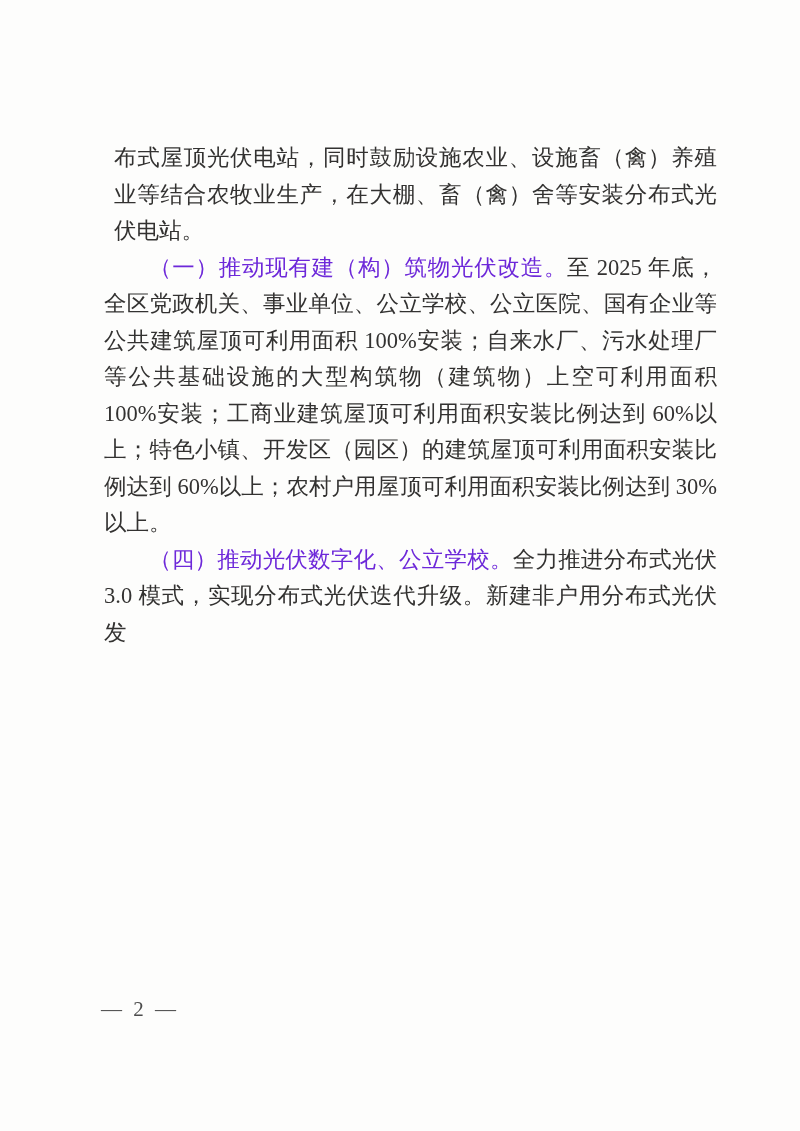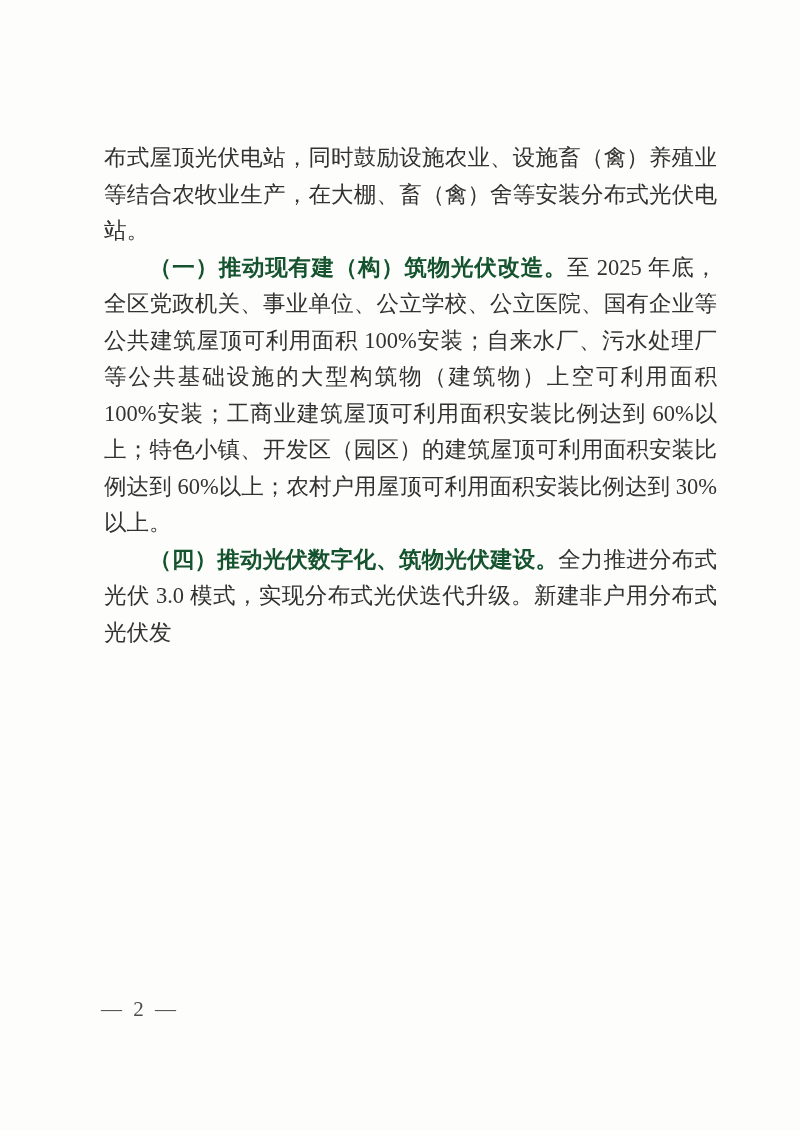--- a/index.html
+++ b/index.html
@@ -26,24 +26,25 @@
     text-align: justify;
     text-justify: inter-ideograph;
   }
   .doc-body p {
     margin: 0;
     padding: 0;
     text-indent: 2em;
   }
   .doc-body p.continuation {
     text-indent: 0;
+    margin-left: 10px;
   }
   .clause-heading {
-    font-weight: bold;
-    color: #14532d;
+    font-weight: normal;
+    color: #6d28d9;
   }
   .page-number {
     position: absolute;
     left: 101px;
     top: 997px;
     font-size: 21px;
     line-height: 24px;
     color: #4c4c4c;
     letter-spacing: 3px;
     font-family: "Liberation Serif", "DejaVu Serif", serif;
@@ -55,19 +56,19 @@
 <div class="page">
 
   <div class="doc-body">
 
     <p class="continuation"><span class="clause-heading"></span><span>布式屋顶光伏电站，同时鼓励设施农业、设施畜（禽）养殖业等结合农牧业生产，在大棚、畜（禽）舍等安装分布式光伏电站。</span></p>
 
     <p><span class="clause-heading">（一）推动现有建（构）筑物光伏改造。</span><span>至 2025 年底，全区党政机关、事业单位、公立学校、公立医院、国有企业等公共建筑屋顶可利用面积 100%安装；自来水厂、污水处理厂等公共基础设施的大型构筑物（建筑物）上空可利用面积 100%安装；工商业建筑屋顶可利用面积安装比例达到 60%以上；特色小镇、开发区（园区）的建筑屋顶可利用面积安装比例达到 60%以上；农村户用屋顶可利用面积安装比例达到 30%以上。</span></p>
 
 
 
-    <p><span class="clause-heading">（四）推动光伏数字化、筑物光伏建设。</span><span>全力推进分布式光伏 3.0 模式，实现分布式光伏迭代升级。新建非户用分布式光伏发</span></p>
+    <p><span class="clause-heading">（四）推动光伏数字化、公立学校。</span><span>全力推进分布式光伏 3.0 模式，实现分布式光伏迭代升级。新建非户用分布式光伏发</span></p>
 
   </div>
 
   <div class="page-number">— 2 —</div>
 
 </div>
 
 </body></html>

